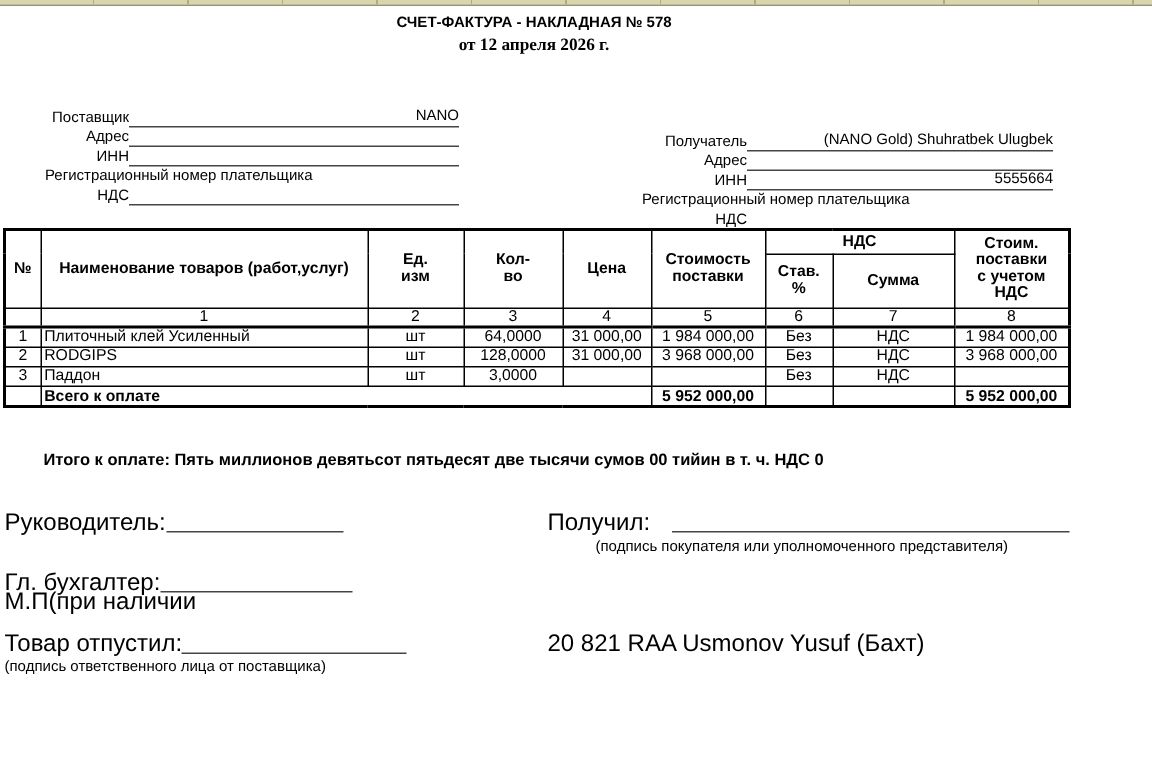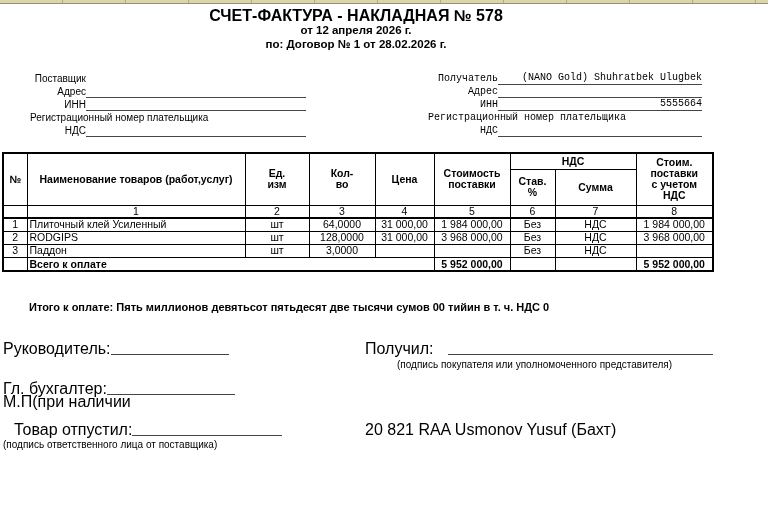--- a/index.html
+++ b/index.html
@@ -18,27 +18,27 @@
     position: absolute; top: 0; left: 0; width: 768px; height: 4px;
     background: repeating-linear-gradient(90deg, #d9d5ac 0px, #d9d5ac 62px, #b1ad83 62px, #b1ad83 63px);
     border-bottom: 1px solid #96926a;
   }
 
   
   .title-block {
     position: absolute; top: 8px; left: 0; width: 712px;
     text-align: center; font-weight: bold;
   }
-  .title-line1 { font-size: 16px; line-height: 15px; }
-  .title-line2, .title-line3 { font-size: 11.5px; line-height: 14px; }
+  .title-line1 { font-size: 10px; line-height: 15px; }
+  .title-line2, .title-line3 { font-size: 11.5px; line-height: 14px; font-family: Liberation Serif, serif; }
 
   
   .party { position: absolute; font-size: 10px; text-align: right; }
   .party-left  { left: 30px;  top: 72px; width: 276px; }
-  .party-right { left: 428px; top: 72px; width: 274px; font-family: Liberation Mono, monospace; }
+  .party-right { left: 428px; top: 88px; width: 274px; }
   .party-row { display: flex; height: 13px; line-height: 12px; align-items: flex-end; }
   .party-label { flex: 0 0 auto; white-space: nowrap; }
   .party-left  .party-label { width: 56px; }
   .party-right .party-label { width: 70px; }
   .party-label.wide { width: auto; }
   .party-value { flex: 1 1 auto; border-bottom: 1px solid #454545; white-space: nowrap; overflow: hidden; }
 
   
   table.invoice {
     position: absolute; left: 2px; top: 152px; width: 710px;
@@ -80,26 +80,26 @@
 </head>
 <body>
 
 <div class="page">
 
   <div class="top-strip"></div>
 
   <div class="title-block">
     <div class="title-line1">СЧЕТ-ФАКТУРА - НАКЛАДНАЯ № 578</div>
     <div class="title-line2">от 12 апреля 2026 г.</div>
-    <div class="title-line3">по: Договор № 1 от 28.02.2026 г.</div>
   </div>
 
   <div class="party party-left">
     <div class="party-row">
       <span class="party-label">Поставщик</span>
+      <span class="party-value">NANO</span>
     </div>
     <div class="party-row">
       <span class="party-label">Адрес</span>
       <span class="party-value"></span>
     </div>
     <div class="party-row">
       <span class="party-label">ИНН</span>
       <span class="party-value"></span>
     </div>
     <div class="party-row">
@@ -225,21 +225,21 @@
 
   <div class="sig" style="left:3px; top:342px;">
     <span>Руководитель:</span><span class="blank" style="width:118px;"></span>
   </div>
   <div class="sig" style="left:3px; top:382px;">
     <span>Гл. бухгалтер:</span><span class="blank" style="width:128px;"></span>
   </div>
   <div class="sig" style="left:3px; top:395px;">
     <span>М.П(при наличии</span>
   </div>
-  <div class="sig" style="left:14px; top:423px;">
+  <div class="sig" style="left:3px; top:423px;">
     <span>Товар  отпустил:</span><span class="blank" style="width:150px;"></span>
   </div>
   <div class="sig" style="left:365px; top:342px;">
     <span>Получил:</span>
     <span class="blank" style="width:265px; margin-left:10px;"></span>
   </div>
 
   <div class="sig sig-note" style="left:3px; top:438px;">(подпись ответственного лица от поставщика)</div>
   <div class="sig sig-note" style="left:397px; top:358px;">(подпись покупателя или уполномоченного представителя)</div>
   <div class="sig" style="left:365px; top:423px;">20 821 RAA Usmonov Yusuf (Бахт)</div>

